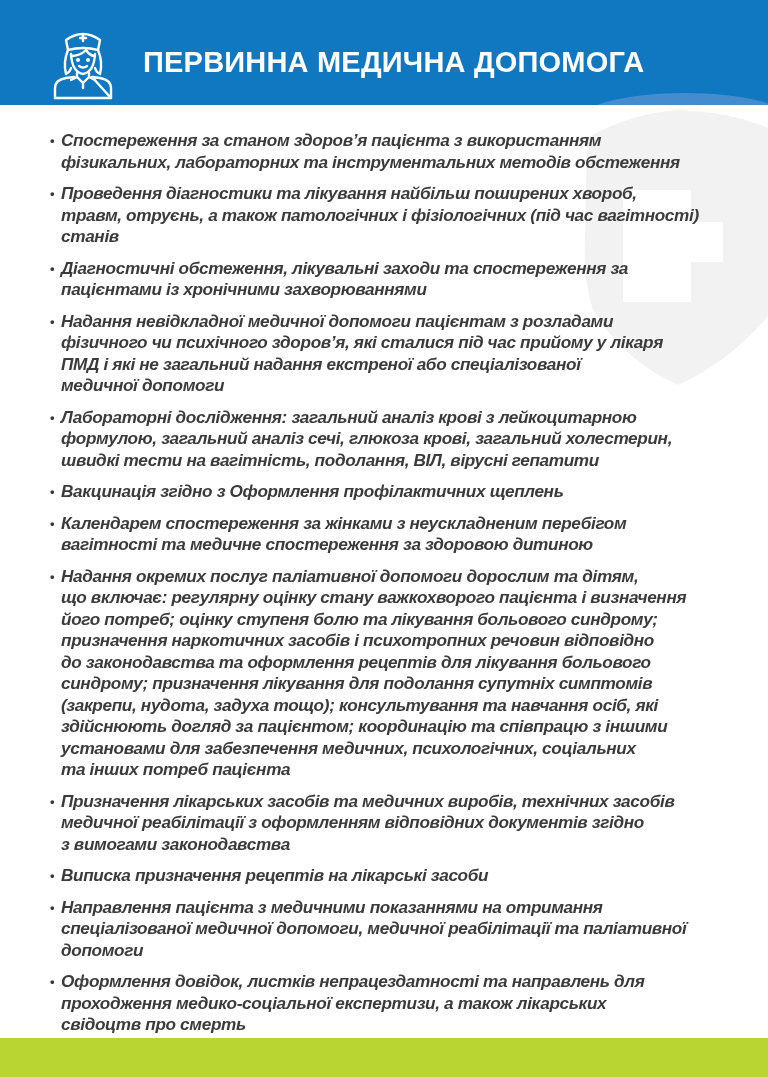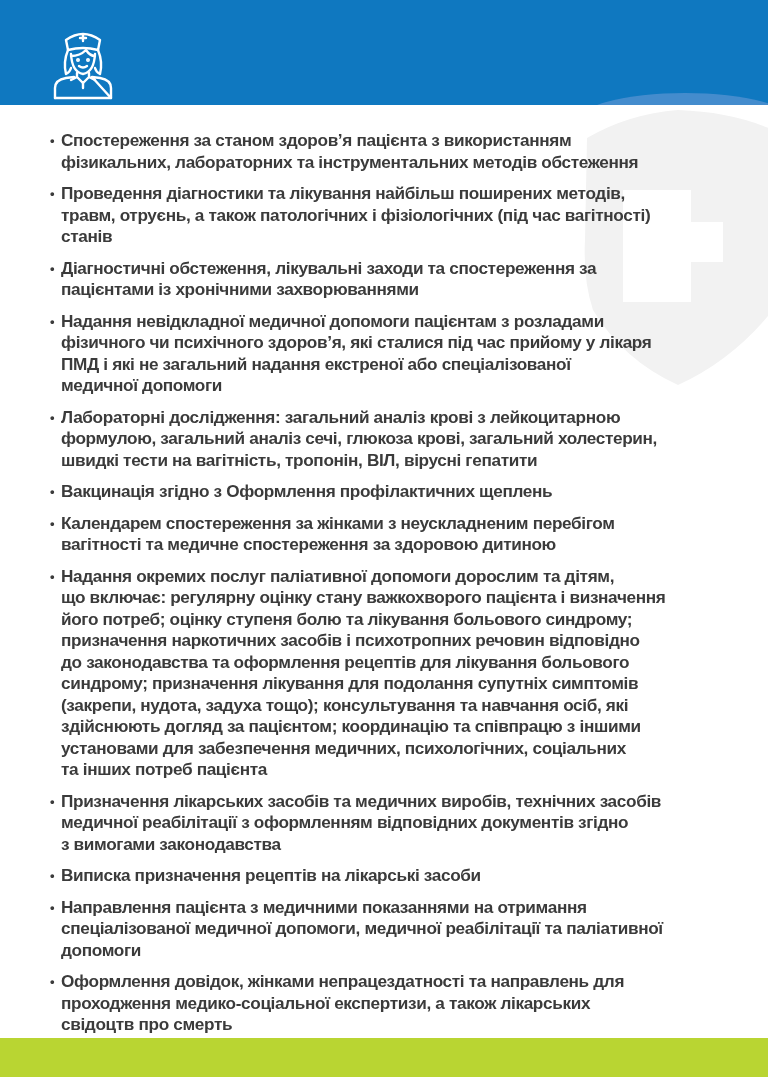--- a/index.html
+++ b/index.html
@@ -31,21 +31,21 @@
     position: absolute; left: 50px; top: 130px; width: 690px;
   }
   .item {
     position: relative; padding-left: 11px; margin-bottom: 10px;
     color: #3b3b3b; font-weight: bold; font-size: 17.2px; line-height: 21.5px;
     letter-spacing: -0.35px;
   }
   .item .bullet {
     position: absolute; left: 0; top: 0; font-size: 13px; color: #3b3b3b;
   }
-  .item .text { white-space: pre-line; }
+  .item .text { white-space: pre-line; font-style: italic; }
   .footer {
     position: absolute; left: 0; top: 1038px; width: 768px; height: 39px;
     background: #b9d532;
   }
 </style>
 </head>
 <body>
 
 <div class="header">
   <div class="header-arc"></div>
@@ -63,57 +63,58 @@
     <circle cx="36" cy="34" r="0.8" fill="#ffffff"></circle>
     <path d="M27 40 Q31 43 35 40"></path>
 
     <path d="M25 47 v4 L31 57 L37 51 v-4"></path>
     <path d="M25 51 L19 54 M37 51 L43 54"></path>
 
     <path d="M3 72 L3 62 Q3 54 14 52 L22 51 M40 51 L48 52 Q59 54 59 62 L59 72 Z"></path>
     <path d="M3 72 H59"></path>
     <path d="M31 57 V62"></path>
   </svg>
+  <div class="title">ПЕРВИННА МЕДИЧНА ДОПОМОГА</div>
 </div>
 
 <svg class="shield" viewBox="0 0 190 275">
   <path d="M95 0 Q150 2 190 20 L190 200 Q150 250 95 275 Q40 250 10 200 Q0 170 2 130 L4 28 Q45 4 95 0 Z" fill="#f2f2f2"></path>
   <rect x="40" y="80" width="68" height="112" fill="#ffffff"></rect>
   <rect x="40" y="112" width="100" height="40" fill="#ffffff"></rect>
 </svg>
 
 <div class="content">
   <div class="item">
     <span class="bullet">•</span>
     <div class="text">Спостереження за станом здоров’я пацієнта з використанням
 фізикальних, лабораторних та інструментальних методів обстеження</div>
   </div>
   <div class="item">
     <span class="bullet">•</span>
-    <div class="text">Проведення діагностики та лікування найбільш поширених методів,
+    <div class="text">Проведення діагностики та лікування найбільш поширених хвороб,
 травм, отруєнь, а також патологічних і фізіологічних (під час вагітності)
 станів</div>
   </div>
   <div class="item">
     <span class="bullet">•</span>
     <div class="text">Діагностичні обстеження, лікувальні заходи та спостереження за
 пацієнтами із хронічними захворюваннями</div>
   </div>
   <div class="item">
     <span class="bullet">•</span>
     <div class="text">Надання невідкладної медичної допомоги пацієнтам з розладами
 фізичного чи психічного здоров’я, які сталися під час прийому у лікаря
 ПМД і які не загальний надання екстреної або спеціалізованої
 медичної допомоги</div>
   </div>
   <div class="item">
     <span class="bullet">•</span>
     <div class="text">Лабораторні дослідження: загальний аналіз крові з лейкоцитарною
 формулою, загальний аналіз сечі, глюкоза крові, загальний холестерин,
-швидкі тести на вагітність, тропонін, ВІЛ, вірусні гепатити</div>
+швидкі тести на вагітність, подолання, ВІЛ, вірусні гепатити</div>
   </div>
   <div class="item">
     <span class="bullet">•</span>
     <div class="text">Вакцинація згідно з Оформлення профілактичних щеплень</div>
   </div>
   <div class="item">
     <span class="bullet">•</span>
     <div class="text">Календарем спостереження за жінками з неускладненим перебігом
 вагітності та медичне спостереження за здоровою дитиною</div>
   </div>
@@ -141,19 +142,19 @@
     <div class="text">Виписка призначення рецептів на лікарські засоби</div>
   </div>
   <div class="item">
     <span class="bullet">•</span>
     <div class="text">Направлення пацієнта з медичними показаннями на отримання
 спеціалізованої медичної допомоги, медичної реабілітації та паліативної
 допомоги</div>
   </div>
   <div class="item">
     <span class="bullet">•</span>
-    <div class="text">Оформлення довідок, жінками непрацездатності та направлень для
+    <div class="text">Оформлення довідок, листків непрацездатності та направлень для
 проходження медико-соціальної експертизи, а також лікарських
 свідоцтв про смерть</div>
   </div>
 </div>
 
 <div class="footer"></div>
 
 </body></html>

